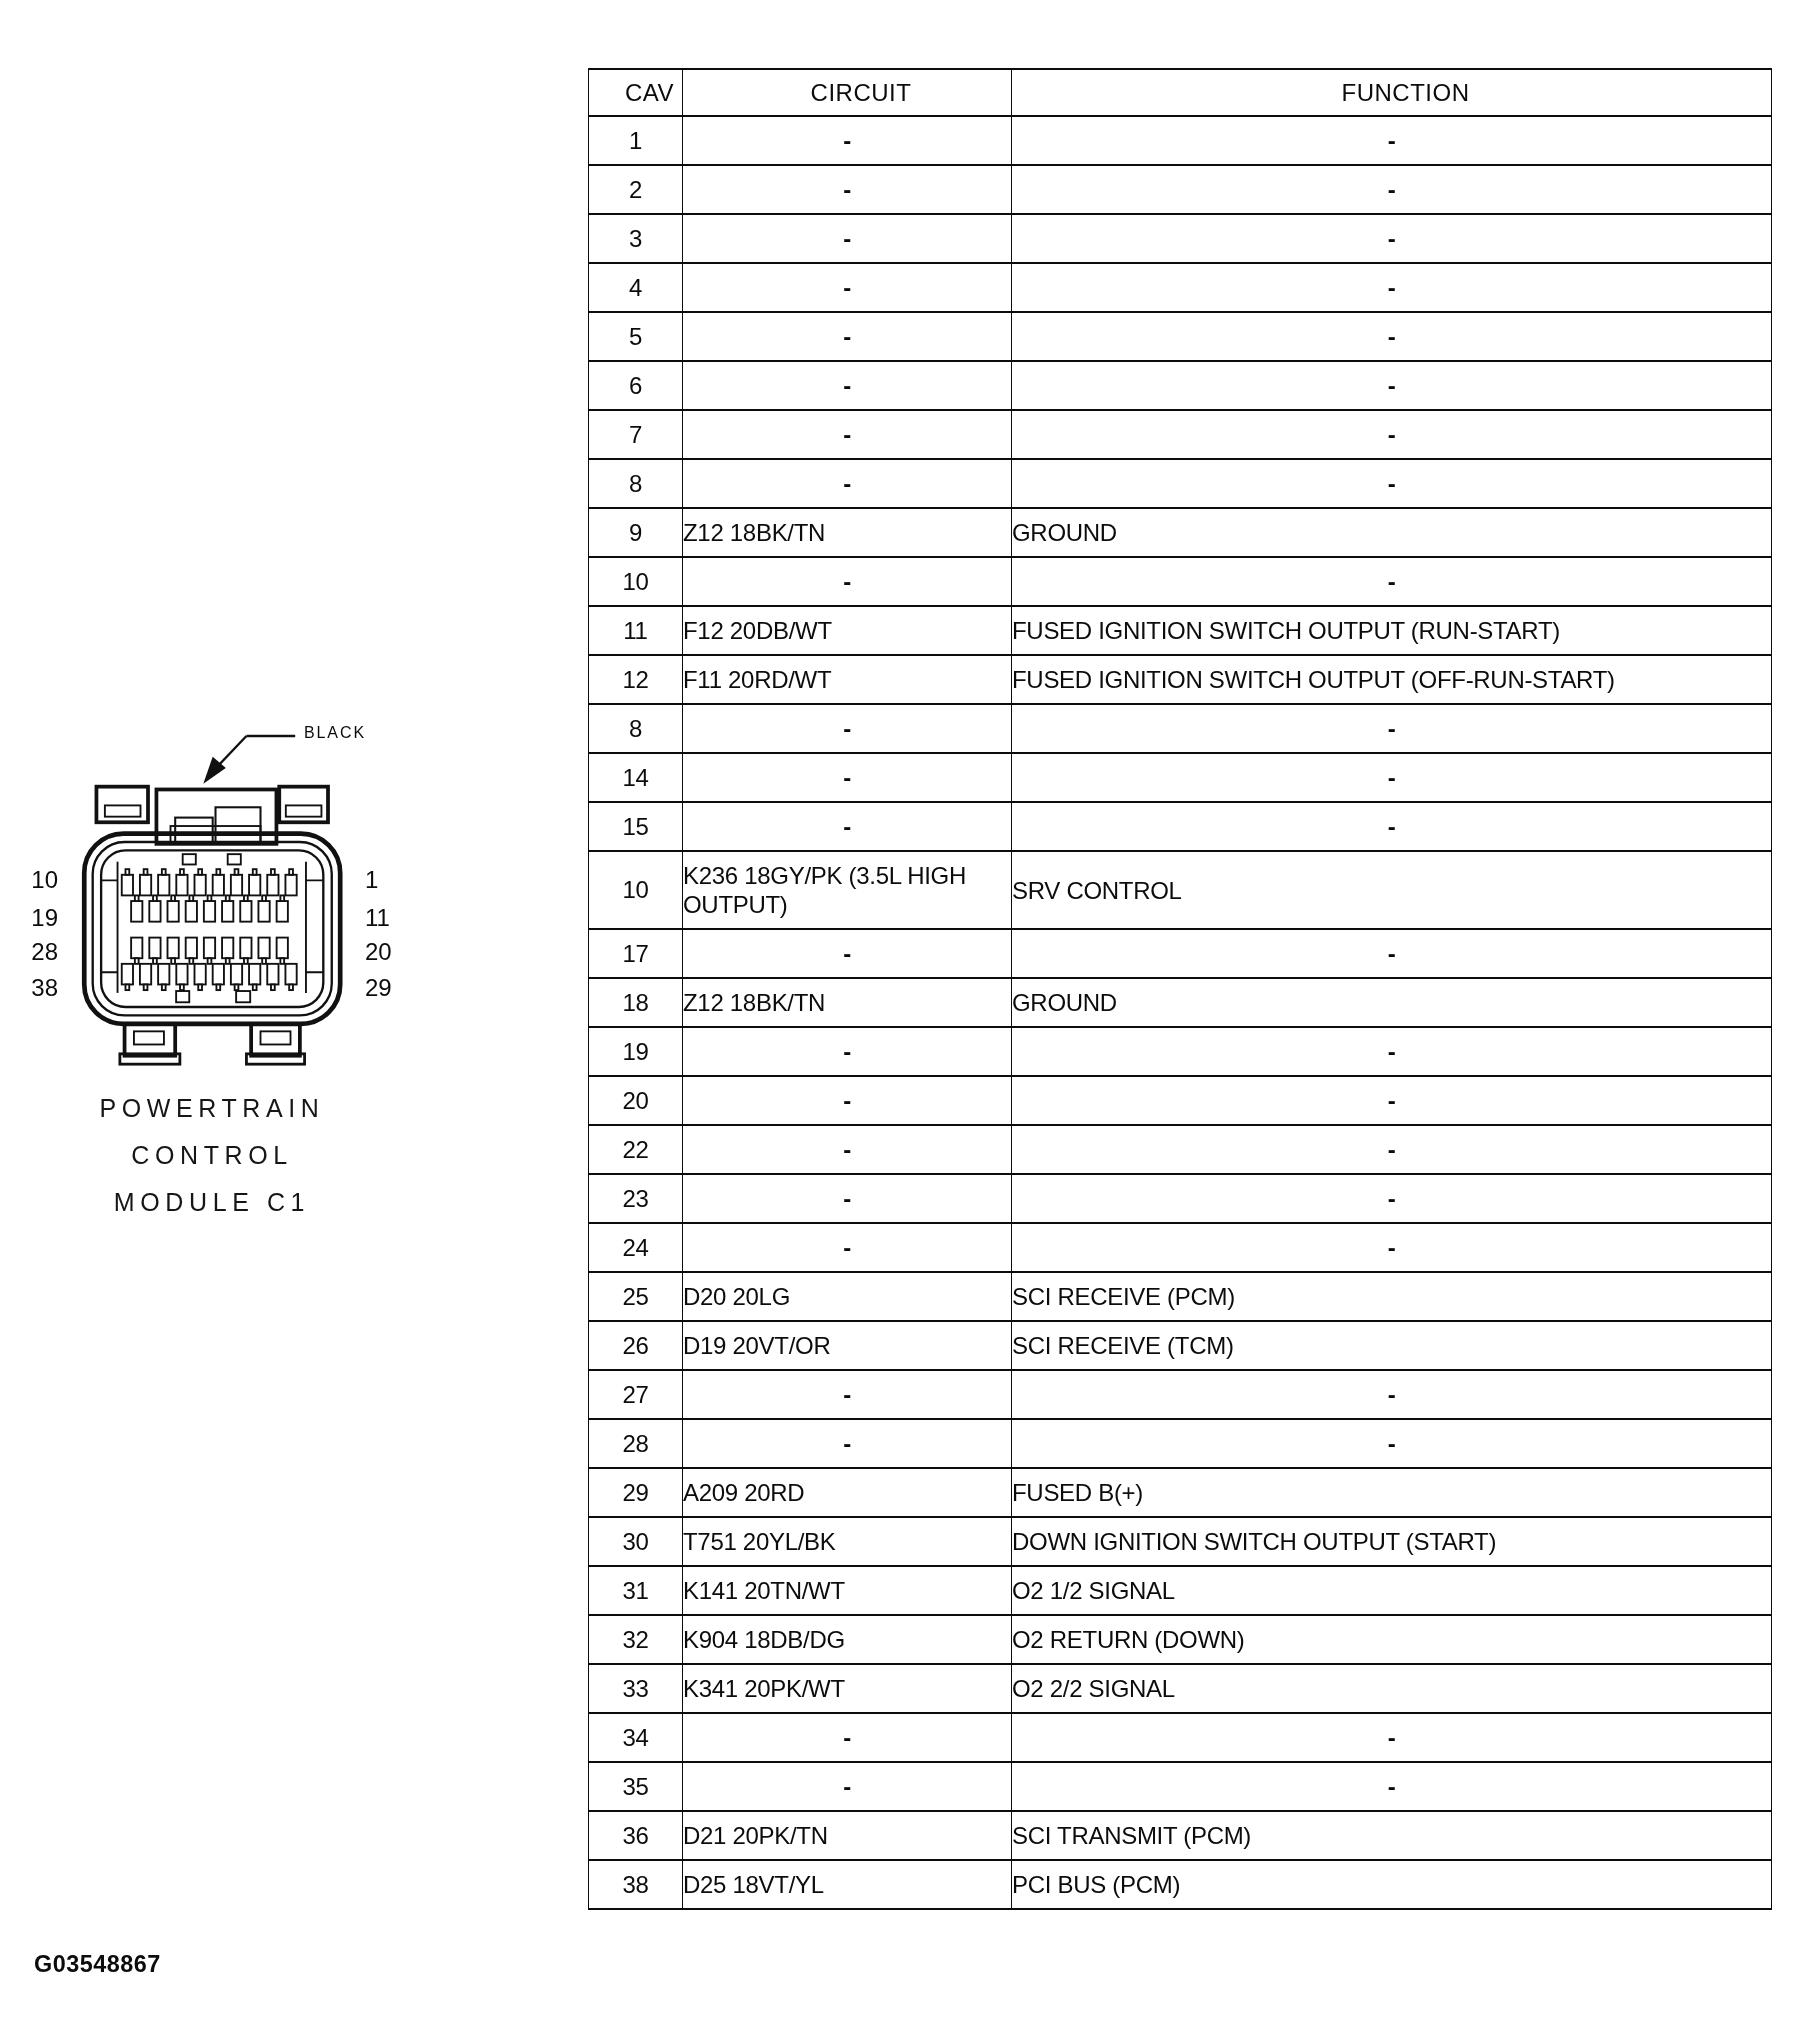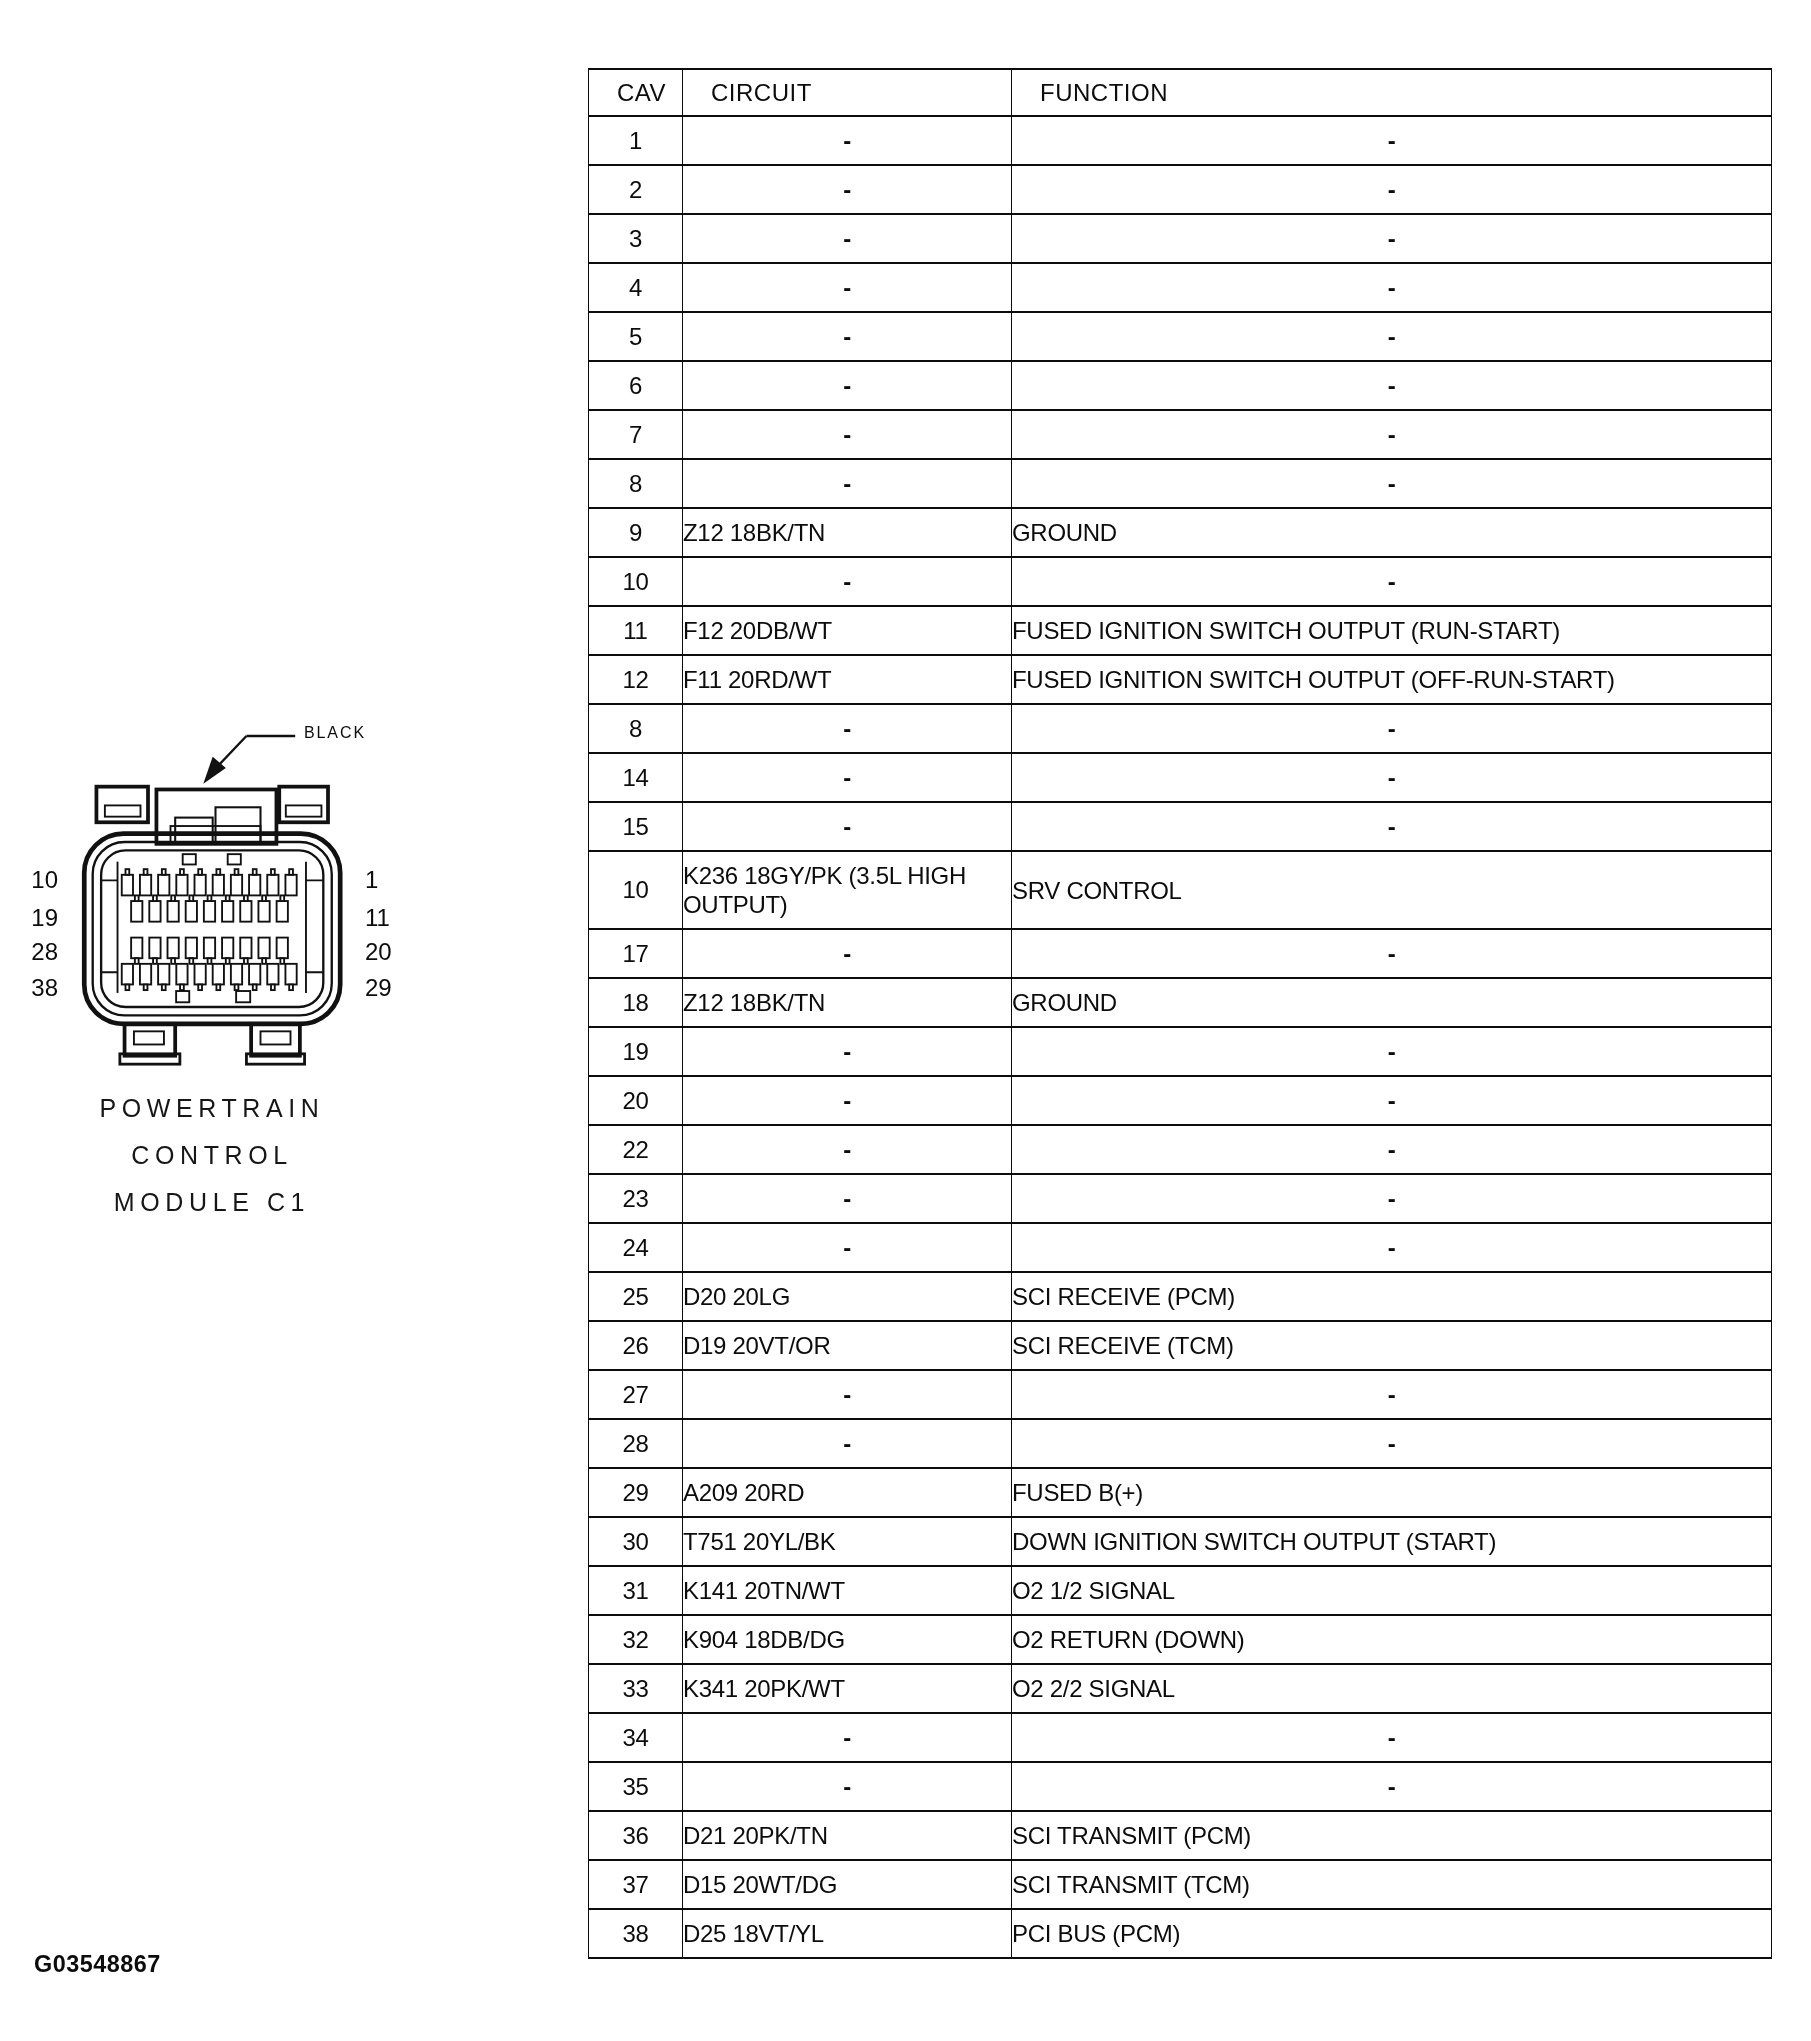--- a/index.html
+++ b/index.html
@@ -16,21 +16,21 @@
     font-size:24px; letter-spacing:-0.3px; color:#0c0c0c;
   }
   table.pinout col.c-cav { width:94px; }
   table.pinout col.c-circuit { width:329px; }
   table.pinout col.c-function { width:760px; }
   table.pinout th, table.pinout td {
     border-left:1.9px solid #0c0c0c; border-right:1.9px solid #0c0c0c;
     border-top:2.8px solid #0c0c0c; border-bottom:2.8px solid #0c0c0c;
     padding:0; vertical-align:middle; overflow:hidden;
   }
-  table.pinout th { height:45px; font-weight:normal; text-align:left; letter-spacing:0.5px;padding-left:28px; }
+  table.pinout th { height:45px; font-weight:normal; text-align:center; letter-spacing:0.5px;padding-left:28px; }
   table.pinout td { height:47px; }
   td.cav { text-align:center; }
   td.circuit, td.function { text-align:left; padding-left:12px; padding-right:13px; line-height:29px; }
   td.empty { text-align:center; padding-left:0; padding-right:0; font-weight:bold; }
   tr.tall td { height:76px; vertical-align:middle; }
 
   
   .diagram { position:absolute; left:28px; top:721px; width:375px; height:511px; }
   .diagram svg { position:absolute; left:0; top:0; }
   .black-label {
@@ -377,25 +377,20 @@
             <td class="cav">35</td>
             <td class="circuit empty">-</td>
             <td class="function empty">-</td>
           </tr>
           <tr>
             <td class="cav">36</td>
             <td class="circuit">D21 20PK/TN</td>
             <td class="function">SCI TRANSMIT (PCM)</td>
           </tr>
           <tr>
-            <td class="cav">37</td>
-            <td class="circuit">D15 20WT/DG</td>
-            <td class="function">SCI TRANSMIT (TCM)</td>
-          </tr>
-          <tr>
             <td class="cav">38</td>
             <td class="circuit">D25 18VT/YL</td>
             <td class="function">PCI BUS (PCM)</td>
           </tr>
         </tbody>
     </table>
   </div>
 
   <div class="figure-id">G03548867</div>
 

